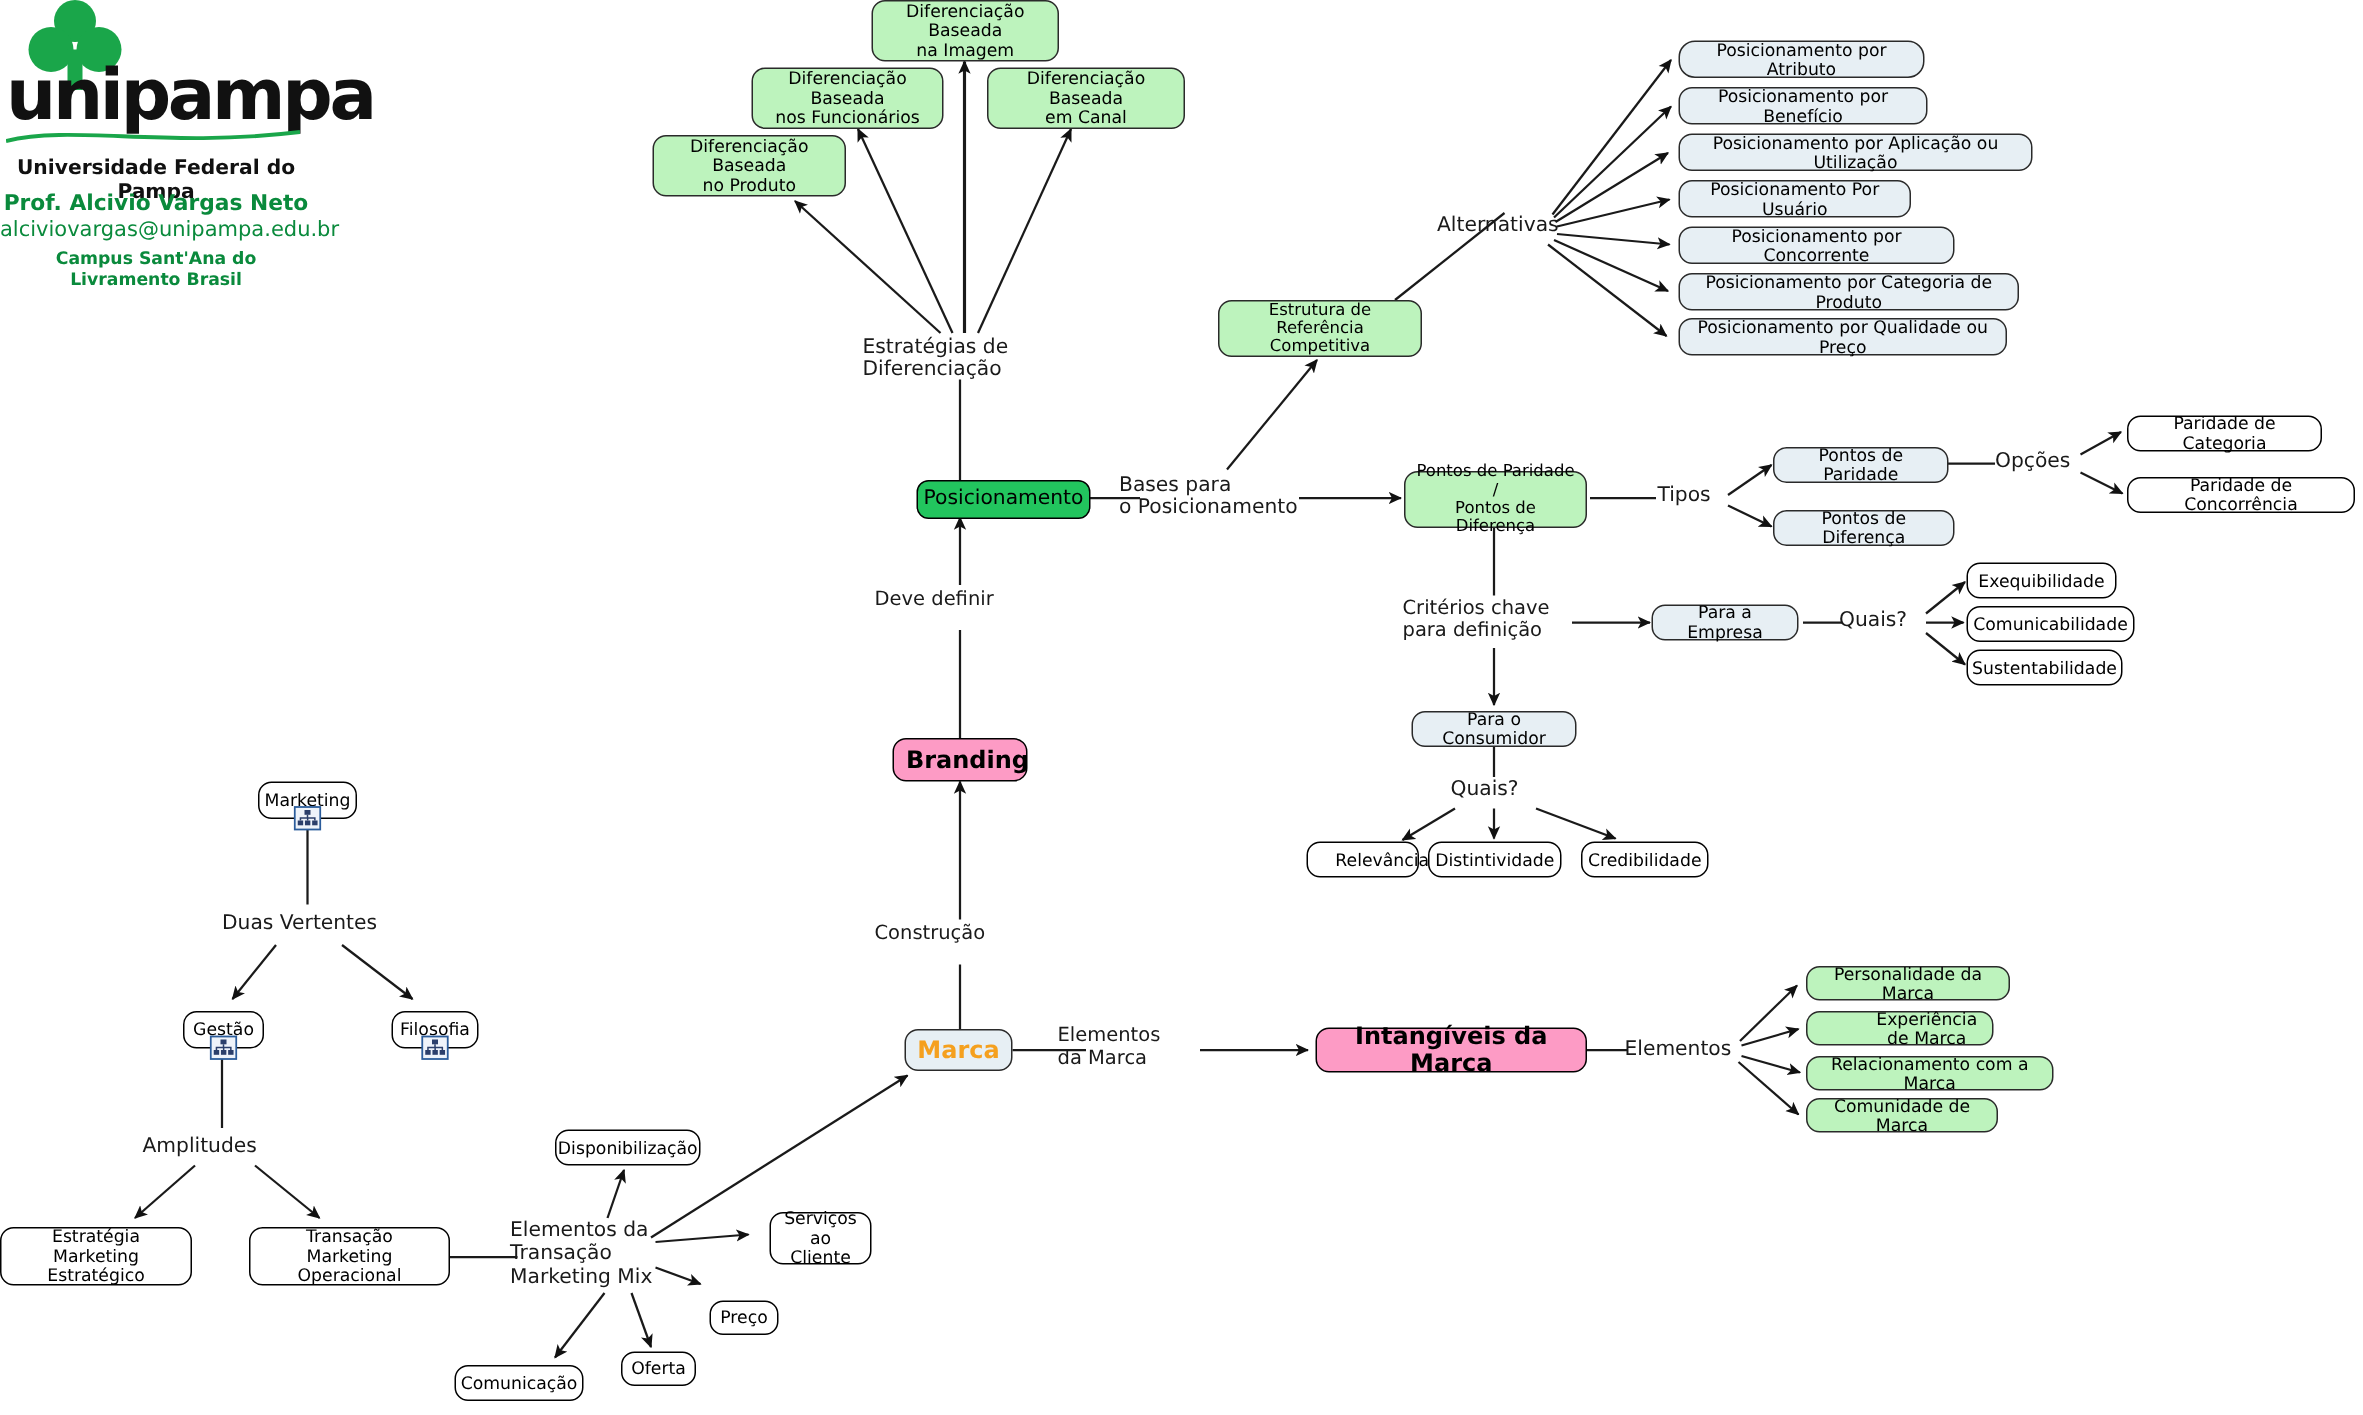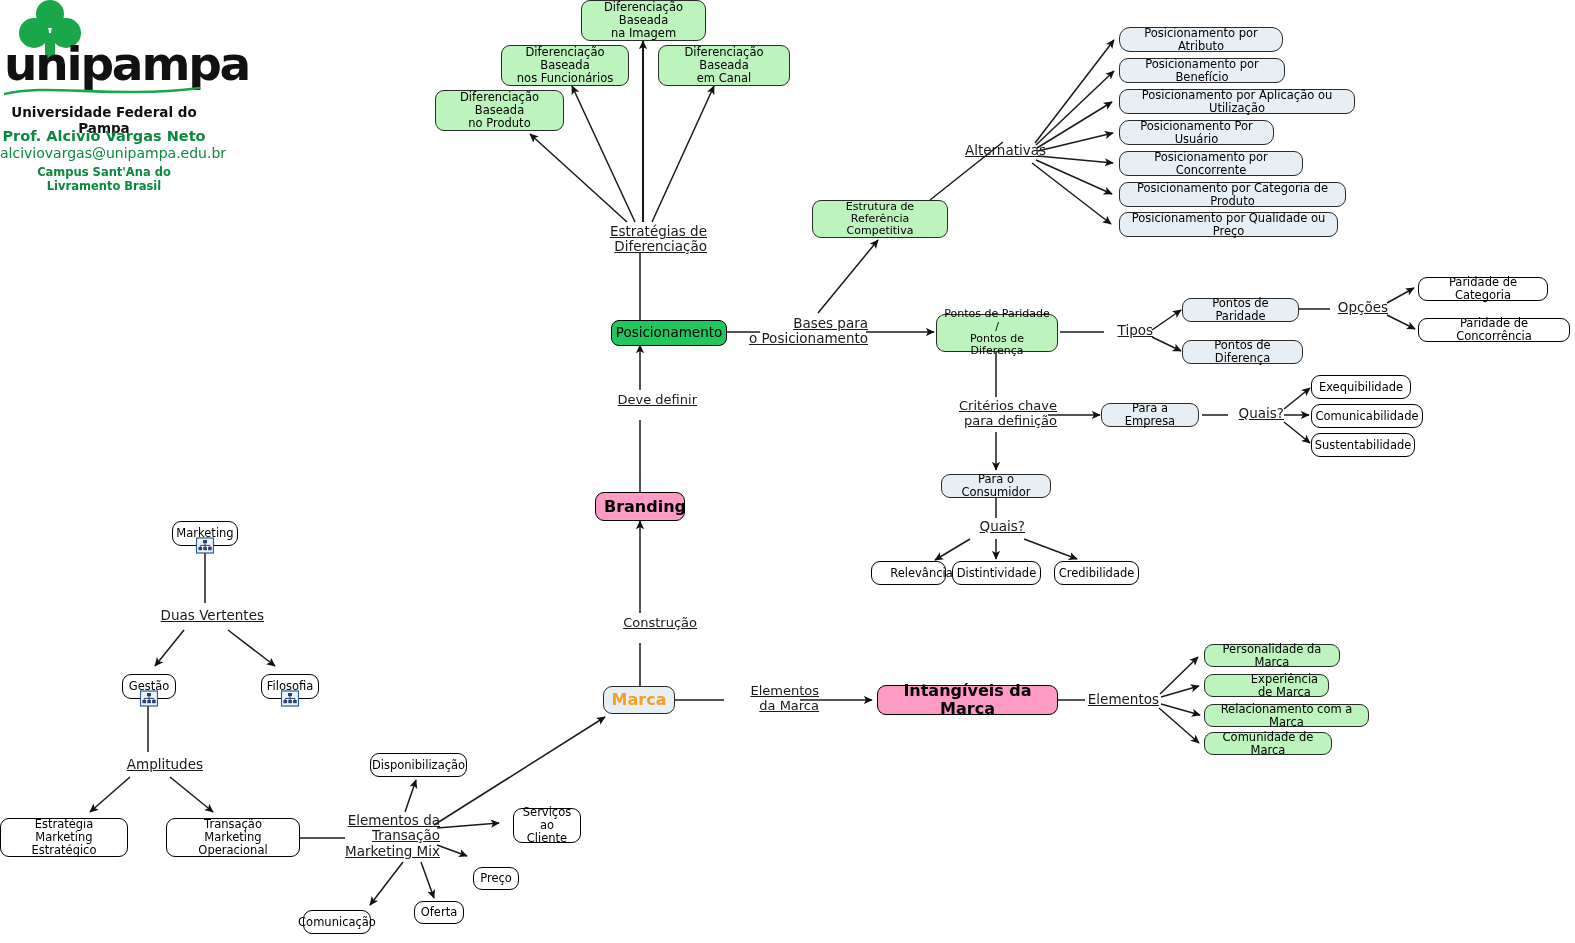--- a/index.html
+++ b/index.html
@@ -11,22 +11,22 @@
   .node{position:absolute;box-sizing:border-box;display:flex;align-items:center;
         justify-content:center;text-align:center;border:1.4px solid #000;
         border-radius:9px;background:#ffffff;color:#000;line-height:1.12;
         white-space:pre-line;padding:3px 6px;}
   .node.green{background:#bdf3bd;border-color:#2a2a2a;}
   .node.blue{background:#e7eff4;border-color:#2a2a2a;}
   .node.yellow{background:#22c55e;border-color:#000;margin-left:28px;}
   .node.pink{background:#fd9bc5;border-color:#000;}
   .node.white{background:#ffffff;}
 
-  .label{position:absolute;color:#1a1a1a;text-align:right;line-height:1.14;
-         white-space:pre-line;background:transparent;text-decoration:underline;}
+  .label{position:absolute;color:#1a1a1a;text-align:left;line-height:1.14;
+         white-space:pre-line;background:transparent;}
 
   .nicon{position:absolute;left:50%;transform:translateX(-50%);bottom:-9px;
          width:19px;height:17px;}
 
   
   #brand{position:absolute;left:0;top:0;width:215px;height:198px;}
   #logo-tree{position:absolute;left:8px;top:0;width:84px;height:60px;}
   .logoword{position:absolute;left:4px;top:36px;width:200px;height:52px;
        font-family:"DejaVu Sans","Liberation Sans",sans-serif;font-weight:bold;
        font-size:47px;letter-spacing:-2.2px;color:#111;}
@@ -171,21 +171,21 @@
   <div class="node yellow" style="left:583px;top:320px;width:116px;height:26px;font-size:13.5px;border-radius:8px;">Posicionamento</div>
 
   <div class="node green" style="left:812px;top:200px;width:136px;height:38px;font-size:11px;">Estrutura de Referência
 Competitiva</div>
 
   <div class="label" style="left:958px;top:143px;width:88px;font-size:13.5px;">Alternativas</div>
 
   <div class="node blue" style="left:1119px;top:27px;width:164px;height:25px;font-size:11.5px;border-radius:11px;">Posicionamento por Atributo</div>
   <div class="node blue" style="left:1119px;top:58px;width:166px;height:25px;font-size:11.5px;">Posicionamento por Benefício</div>
   <div class="node blue" style="left:1119px;top:89px;width:236px;height:25px;font-size:11.5px;">Posicionamento por Aplicação ou Utilização</div>
-  <div class="node blue" style="left:1119px;top:120px;width:155px;height:25px;font-size:11.5px;border-radius:10px;">Posicionamento Por Usuário</div>
+  <div class="node blue" style="left:1119px;top:120px;width:155px;height:25px;font-size:11.5px;">Posicionamento Por Usuário</div>
   <div class="node blue" style="left:1119px;top:151px;width:184px;height:25px;font-size:11.5px;">Posicionamento por Concorrente</div>
   <div class="node blue" style="left:1119px;top:182px;width:227px;height:25px;font-size:11.5px;">Posicionamento por Categoria de Produto</div>
   <div class="node blue" style="left:1119px;top:212px;width:219px;height:25px;font-size:11.5px;">Posicionamento por Qualidade ou Preço</div>
 
   <div class="label" style="left:746px;top:316px;width:122px;font-size:13.5px;">Bases para
 o Posicionamento</div>
 
   <div class="label" style="left:583px;top:393px;width:114px;font-size:13px;">Deve definir</div>
 
   <div class="node green" style="left:936px;top:314px;width:122px;height:38px;font-size:11px;">Pontos de Paridade /
@@ -280,15 +280,15 @@
 
   <div class="node white" style="left:370px;top:753px;width:97px;height:24px;font-size:11.5px;">Disponibilização</div>
 
   <div class="node white" style="left:513px;top:808px;width:68px;height:35px;font-size:11.5px;">Serviços
 ao Cliente</div>
 
   <div class="node white" style="left:473px;top:850px;width:46px;height:23px;font-size:11.5px;margin-top:17px;">Preço</div>
 
   <div class="node white" style="left:414px;top:901px;width:50px;height:23px;font-size:11.5px;">Oferta</div>
 
-  <div class="node white" style="left:303px;top:910px;width:68px;height:24px;font-size:11.5px;">Comunicação</div>
+  <div class="node white" style="left:303px;top:910px;width:86px;height:24px;font-size:11.5px;">Comunicação</div>
 
 </div>
 
 </body></html>

